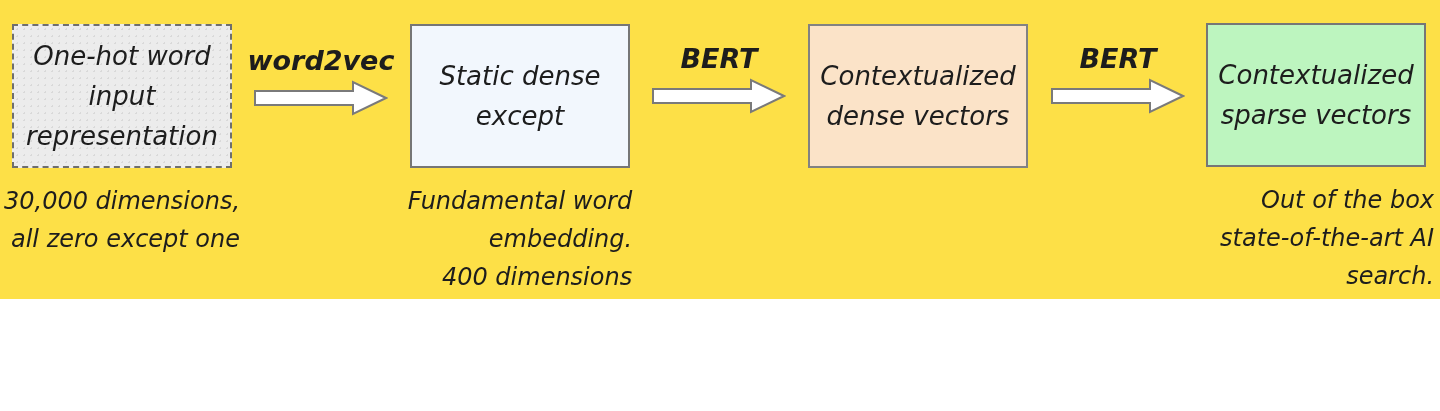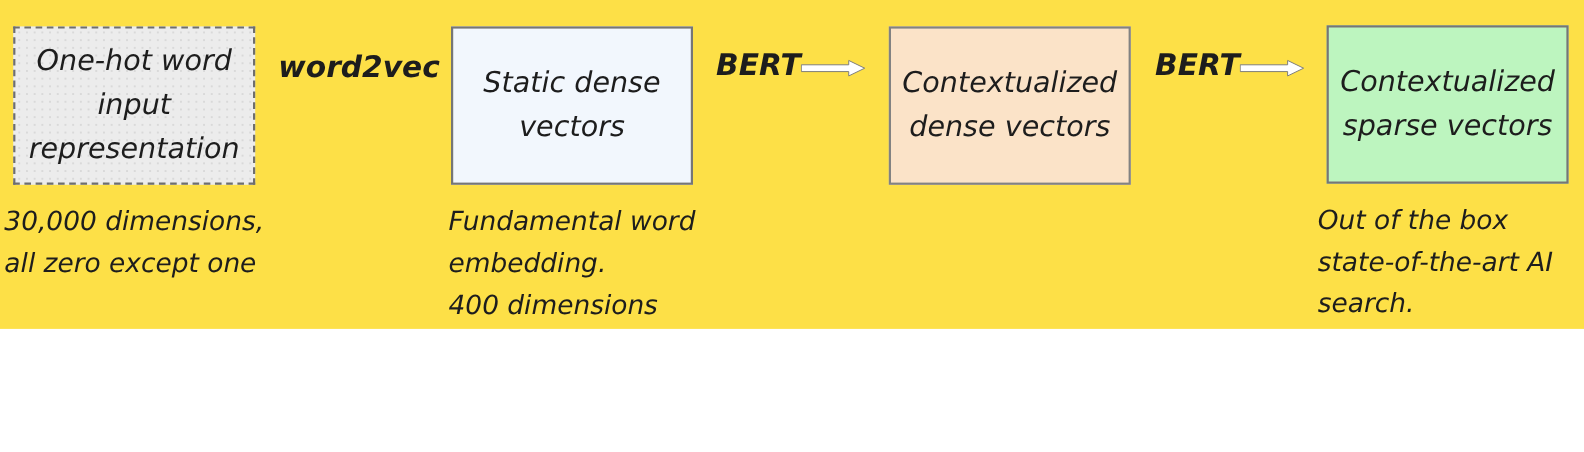--- a/index.html
+++ b/index.html
@@ -39,28 +39,28 @@
     font-size: 26px;
     line-height: 40px;
     white-space: pre-line;
     font-weight: 500;
   }
   .caption {
     margin-top: 14px;
     font-style: italic;
     font-size: 24px;
     line-height: 38px;
-    text-align: left;
+    text-align: right;
     white-space: pre-line;
   }
   .arrow {
     position: absolute;
     width: 136px;
     display: flex;
-    flex-direction: row;
+    flex-direction: column;
     align-items: center;
   }
   .arrow-label {
     font-style: italic;
     font-weight: bold;
     font-size: 27px;
     line-height: 30px;
     margin-bottom: 4px;
     white-space: nowrap;
   }
@@ -84,21 +84,21 @@
   <div class="arrow" style="left:253px; top:46px;">
     <div class="arrow-label">word2vec</div>
     <svg width="134" height="36" viewBox="0 0 134 36">
       <polygon points="1,11 99,11 99,2 132,18 99,34 99,25 1,25" fill="#ffffff" stroke="#7a7a7a" stroke-width="2"></polygon>
     </svg>
   </div>
 
   <div class="node" style="left:360px; top:24px;">
     <div class="box" style="background-color: rgb(242, 247, 253); border-color: rgb(118, 118, 118);">
       <div class="box-title">Static dense
-vectors</div>
+except</div>
     </div>
     <div class="caption">Fundamental word
 embedding.
 400 dimensions</div>
   </div>
 
   <div class="arrow" style="left:651px; top:44px;">
     <div class="arrow-label">BERT</div>
     <svg width="134" height="36" viewBox="0 0 134 36">
       <polygon points="1,11 99,11 99,2 132,18 99,34 99,25 1,25" fill="#ffffff" stroke="#7a7a7a" stroke-width="2"></polygon>

